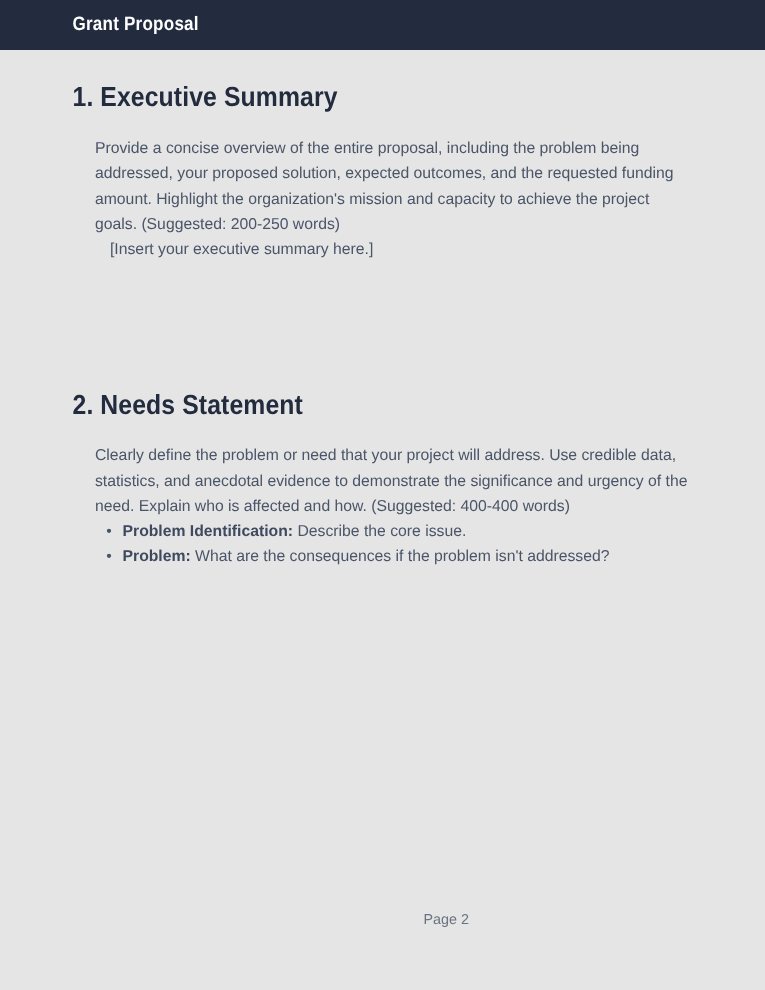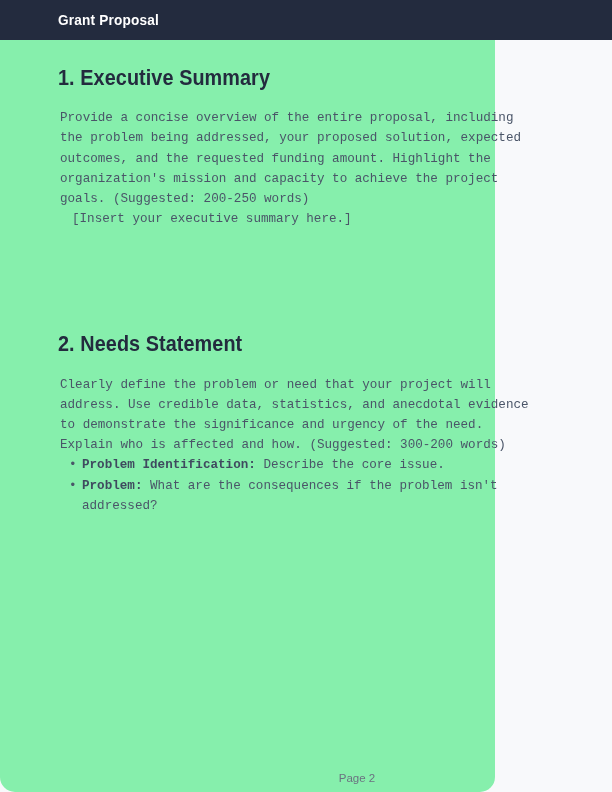--- a/index.html
+++ b/index.html
@@ -10,25 +10,24 @@
     width: 612px;
     height: 792px;
     background: #f8f9fb;
     font-family: "Liberation Sans", sans-serif;
     -webkit-font-smoothing: antialiased;
     overflow: hidden;
   }
 
   .page {
     position: relative;
-    width: 495px;
+    width: 612px;
     height: 792px;
-    background: #86efac;
+    background: #e5e5e5;
     box-sizing: border-box;
-    border-radius: 15px;
   }
 
   
   .doc-header {
     position: absolute;
     top: 0;
     left: 0;
     width: 612px;
     height: 40px;
     background: #232b3e;
@@ -66,26 +65,25 @@
     font-size: 22px;
     font-weight: bold;
     line-height: 1.1;
     letter-spacing: 0.1px;
     transform: scaleX(0.9);
     transform-origin: left center;
     white-space: nowrap;
   }
 
   .section-body {
-    margin-left: 2px;
+    margin-left: 18px;
     color: #4a5568;
     font-size: 12.6px;
     line-height: 20.2px;
     max-width: 478px;
-    font-family: Liberation Mono, monospace;
   }
 
   .para {
     margin: 0;
   }
 
   .placeholder-line {
     margin: 0;
     padding-left: 12px;
   }
@@ -116,21 +114,21 @@
 
   
   .gap-after-heading { height: 18px; }
   .section-gap { height: 103px; }
   .top-gap { height: 38px; }
 
   
   .page-footer {
     position: absolute;
     left: 0;
-    top: 772px;
+    top: 730px;
     width: 612px;
     text-align: center;
     color: #6b7280;
     font-size: 11.5px;
   }
   .page-footer-inner {
     display: inline-block;
     transform: translateX(51px);
   }
 </style>
@@ -155,21 +153,21 @@
         <p class="placeholder-line">[Insert your executive summary here.]</p>
       </div>
     </div>
 
     <div class="section-gap"></div>
 
     <div class="section">
       <h2 class="section-heading">2. Needs Statement</h2>
       <div class="gap-after-heading"></div>
       <div class="section-body">
-        <p class="para">Clearly define the problem or need that your project will address. Use credible data, statistics, and anecdotal evidence to demonstrate the significance and urgency of the need. Explain who is affected and how. (Suggested: 300-200 words)</p>
+        <p class="para">Clearly define the problem or need that your project will address. Use credible data, statistics, and anecdotal evidence to demonstrate the significance and urgency of the need. Explain who is affected and how. (Suggested: 400-400 words)</p>
         <ul class="bullet-list">
           <li><span class="bullet-label">Problem Identification:</span><span> Describe the core issue.</span></li>
           <li><span class="bullet-label">Problem:</span><span> What are the consequences if the problem isn't addressed?</span></li>
         </ul>
       </div>
     </div>
 
   </div>
 
   <div class="page-footer">

